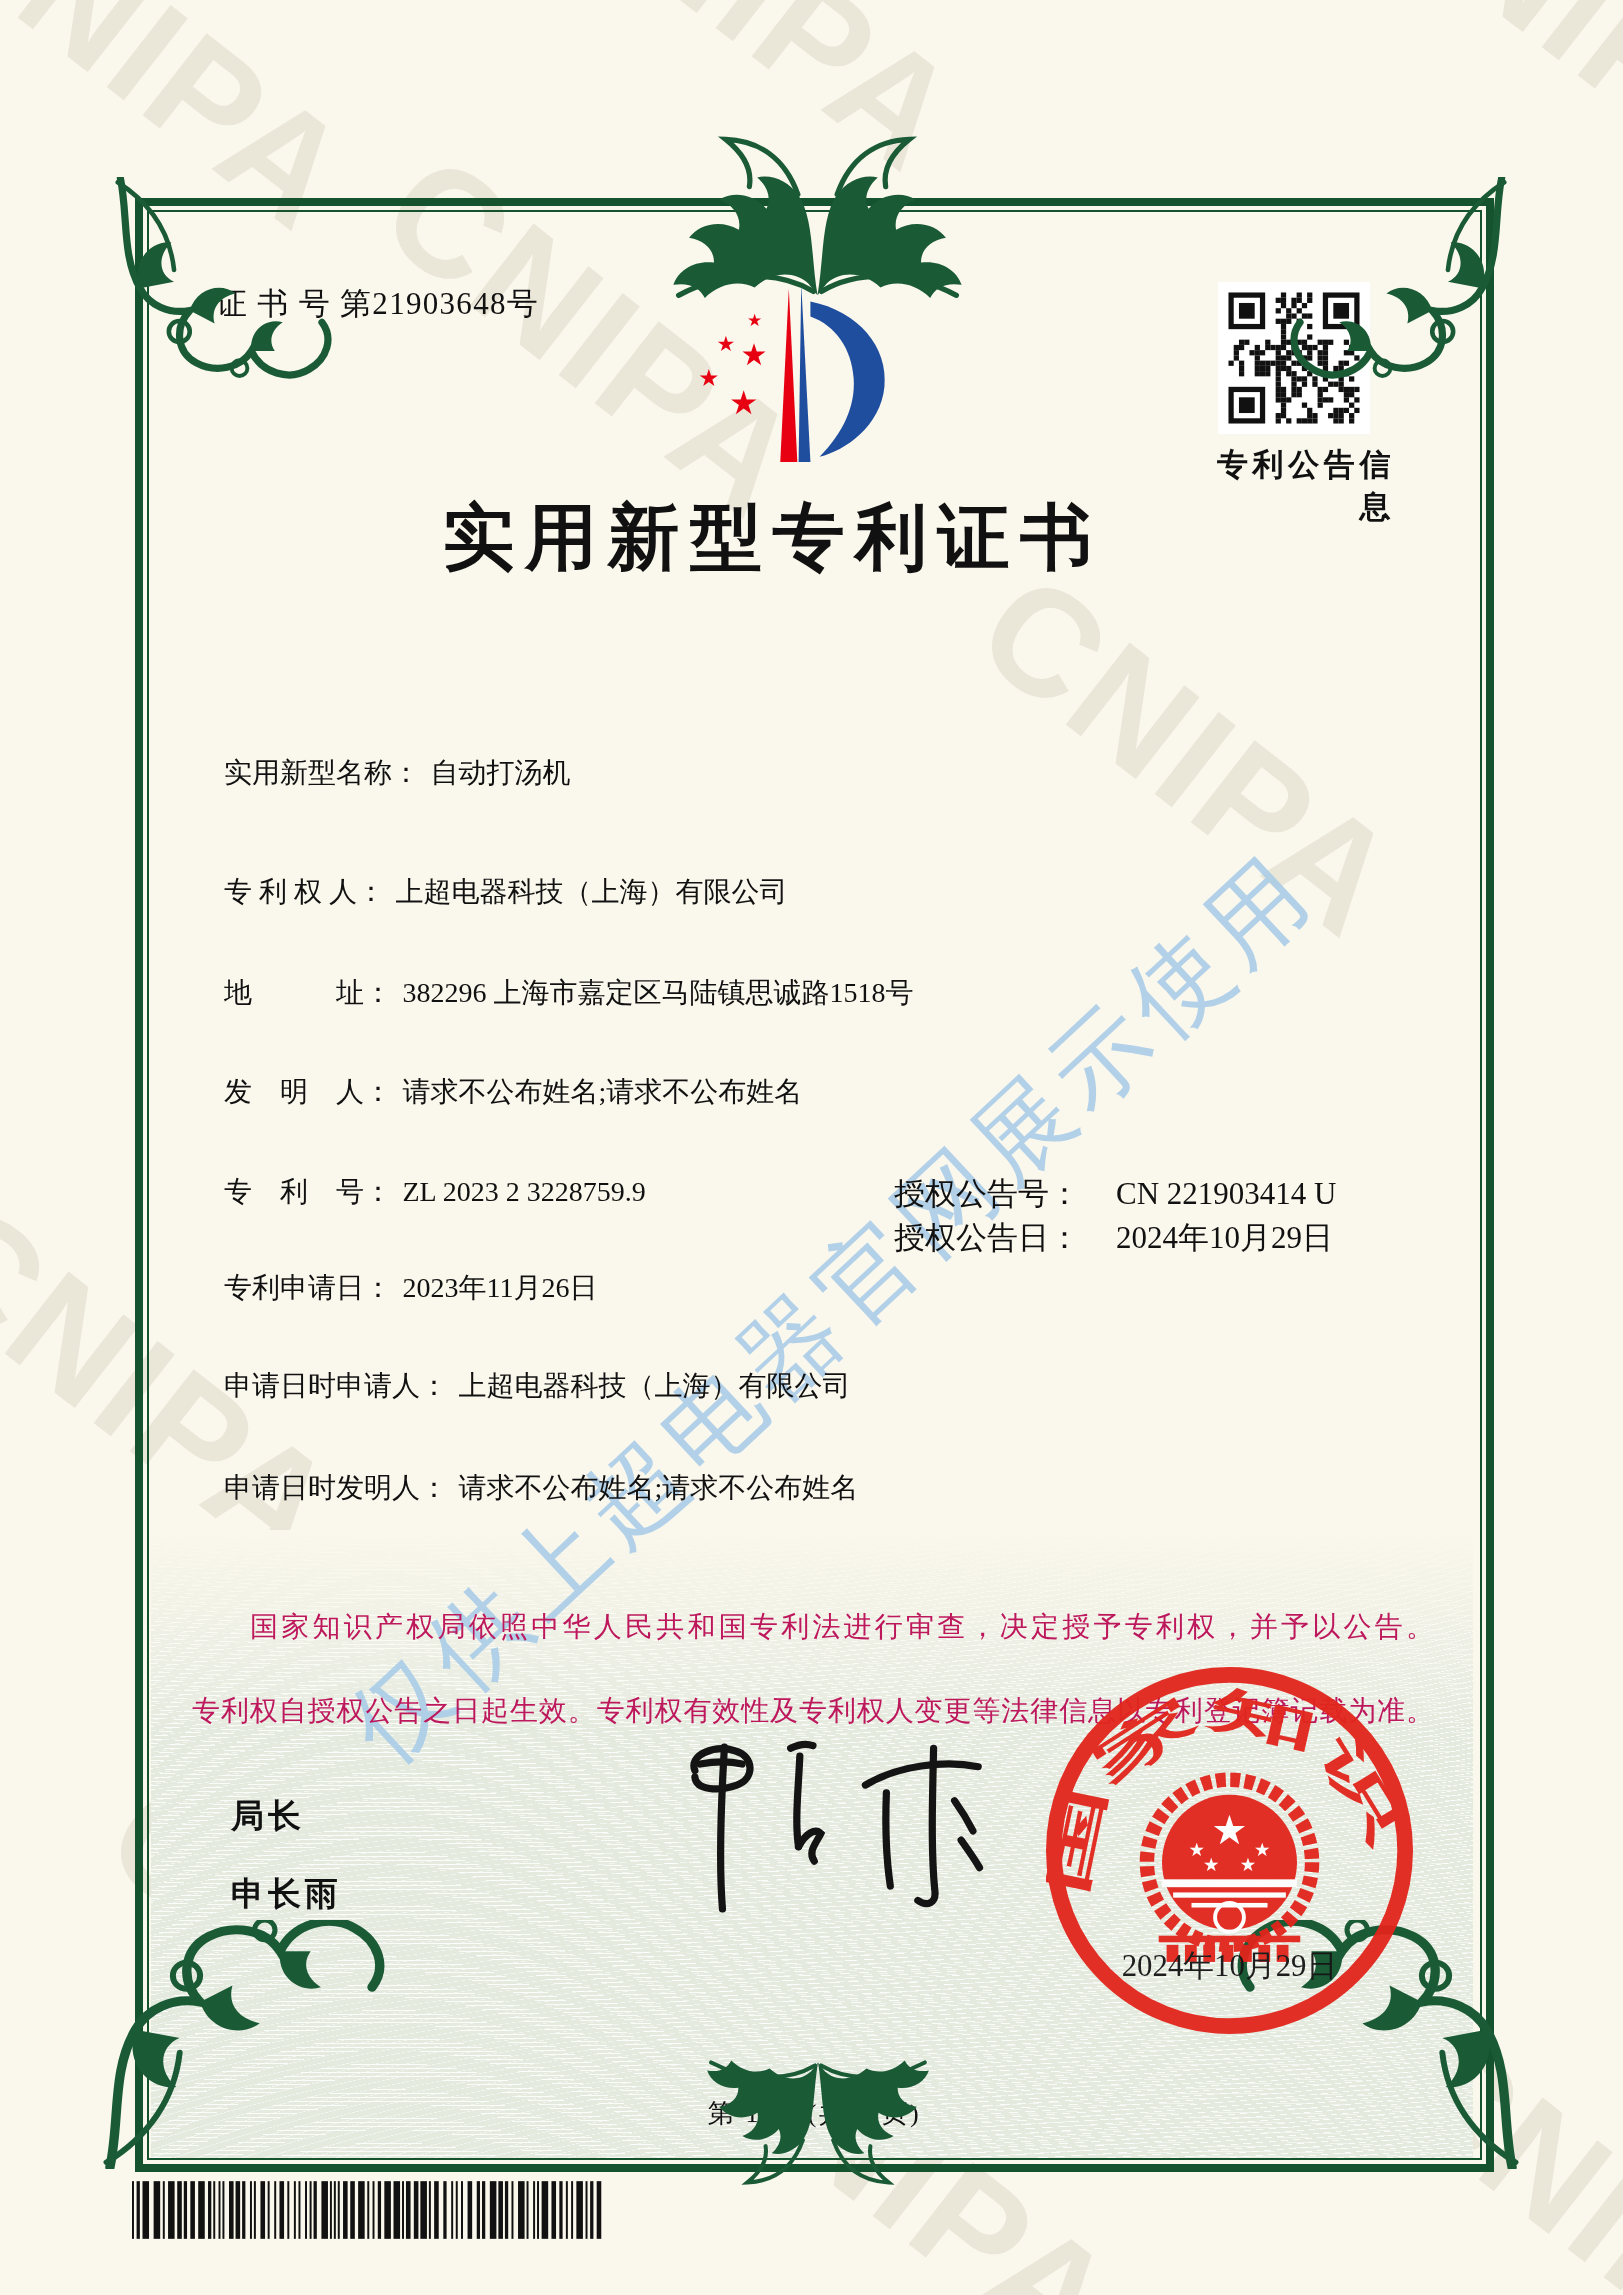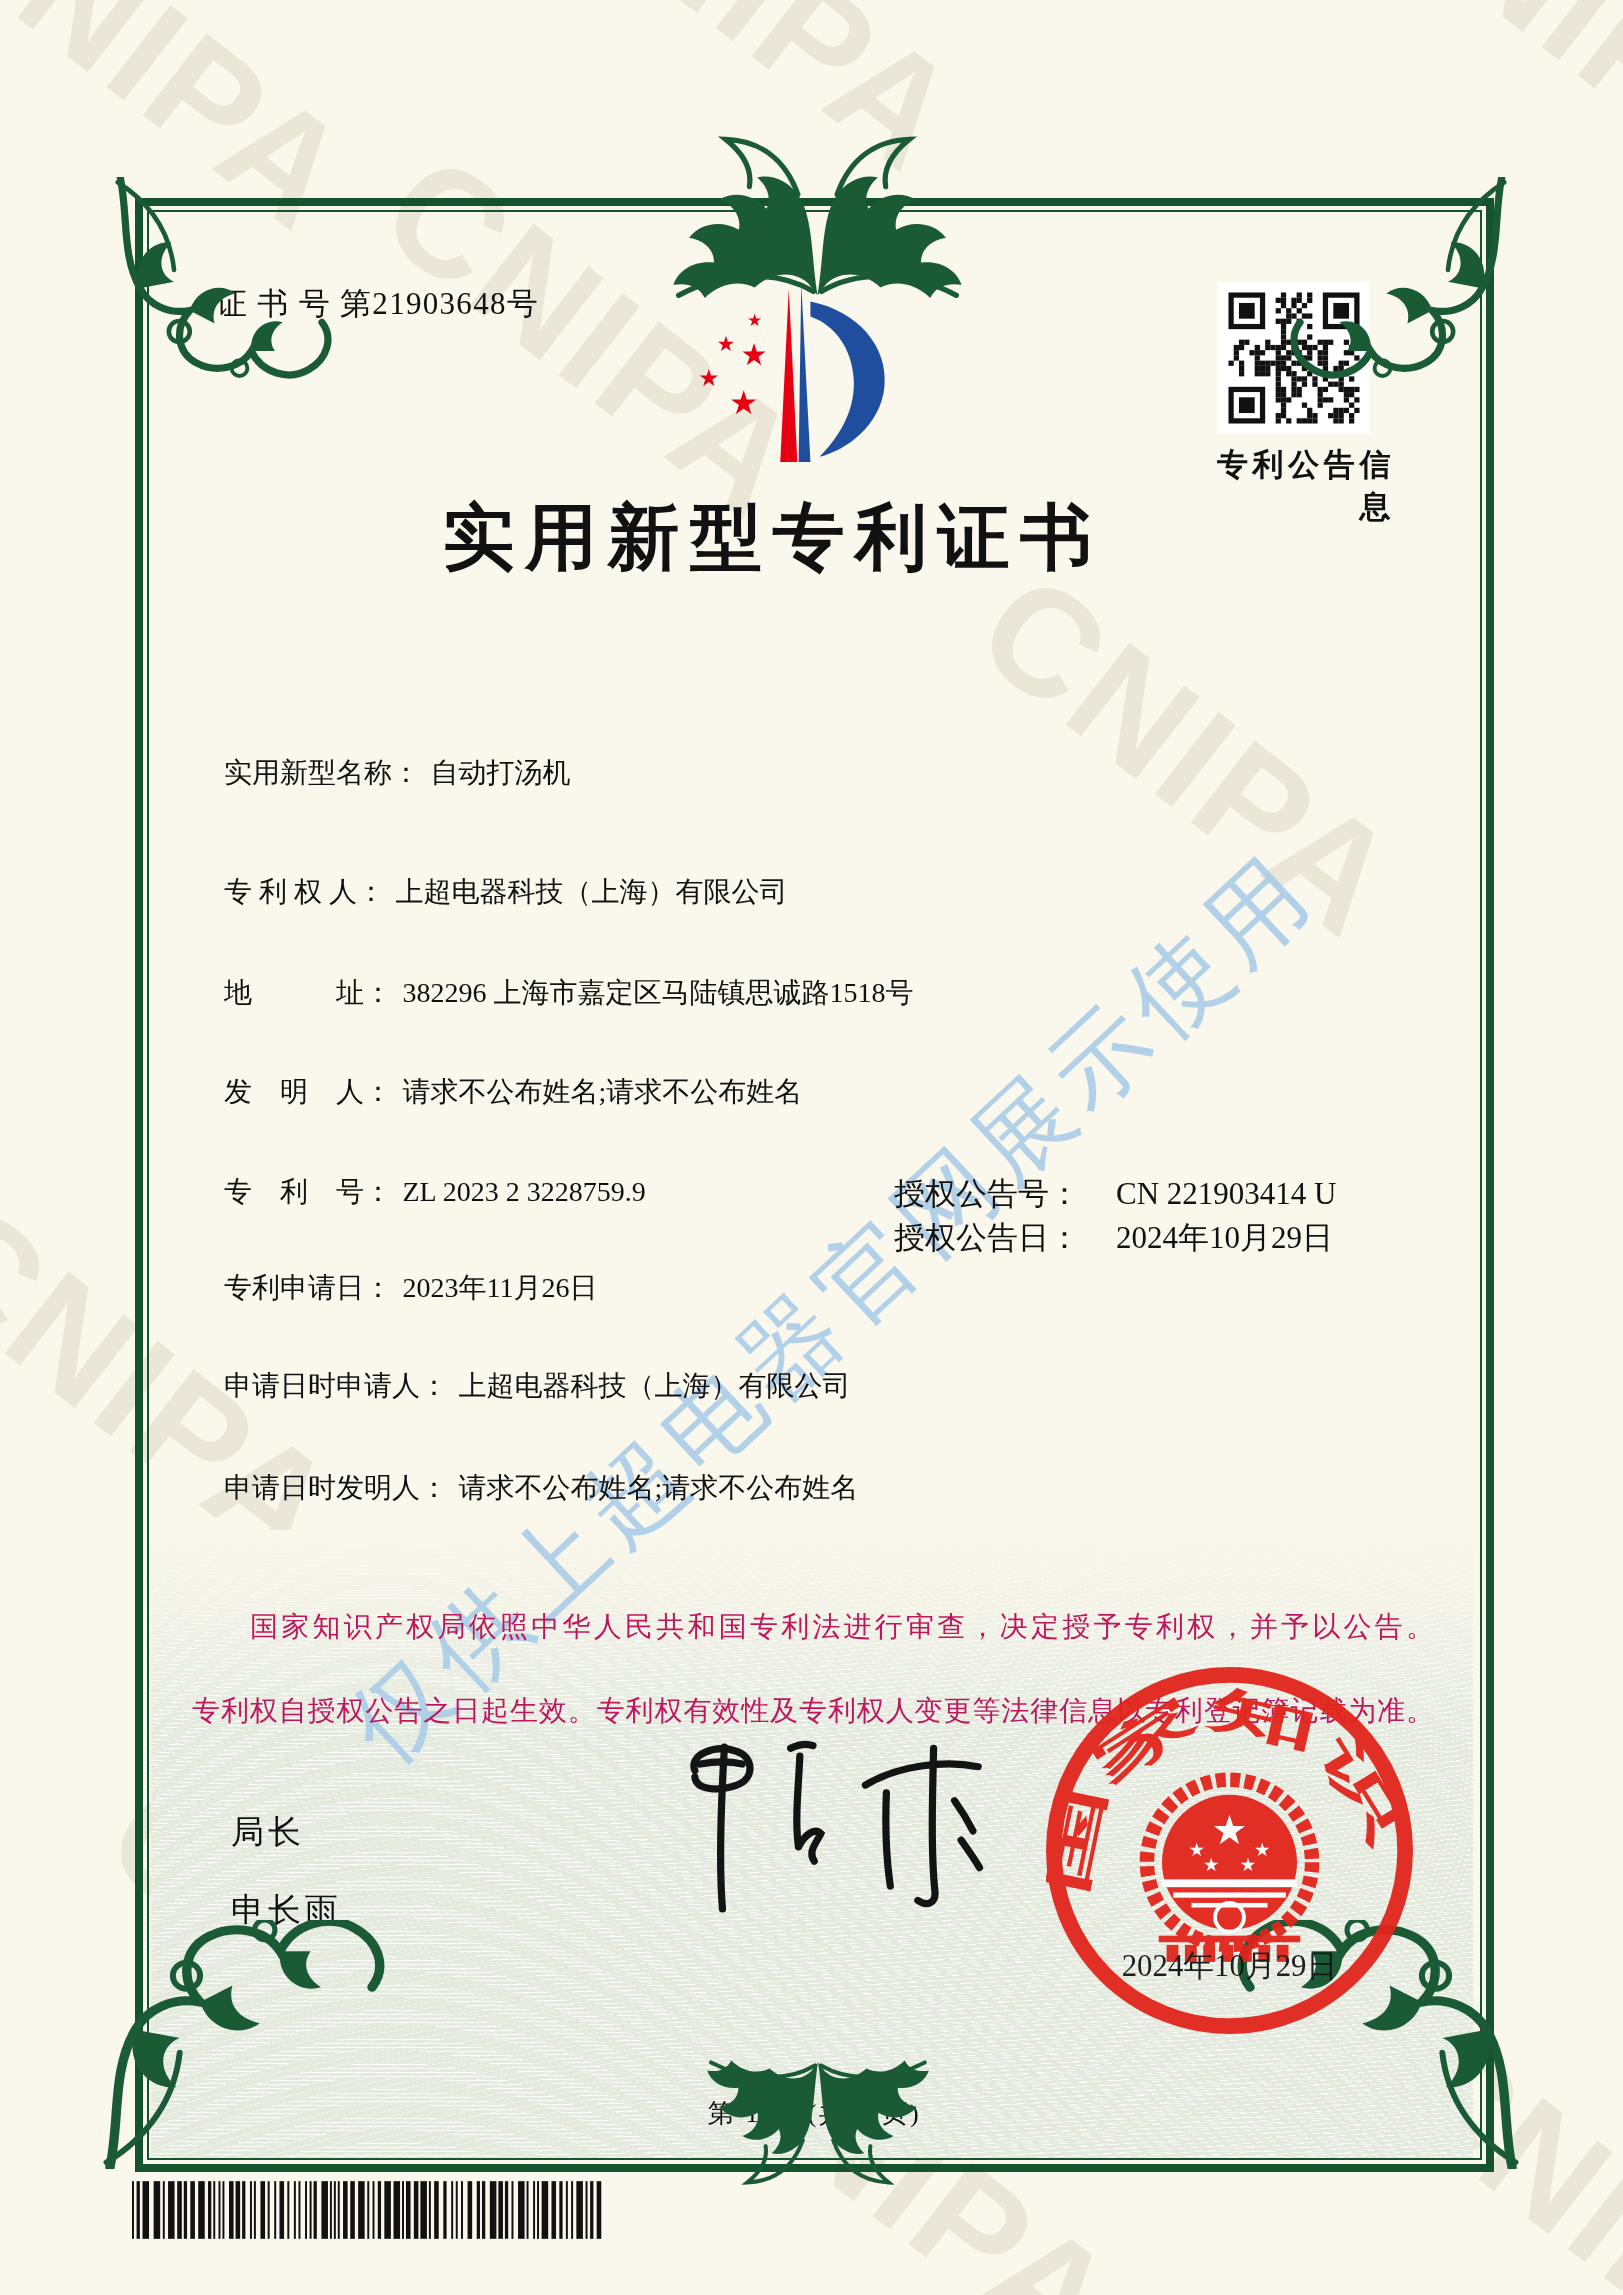--- a/index.html
+++ b/index.html
@@ -46,22 +46,22 @@
   .rrow{position:absolute;z-index:3;left:894px;font-size:31px;white-space:nowrap;}
   .rrow .val{margin-left:36px;}
 
   
   .statement{position:absolute;z-index:3;left:192px;top:1585px;width:1242px;font-size:28px;
              line-height:84px;color:#be185d;}
   .statement .l1{text-indent:58px;text-align:justify;text-align-last:justify;}
   .statement .l2{text-align:justify;text-align-last:justify;}
 
   
-  .sig-label{position:absolute;z-index:3;left:231px;font-size:33px;font-weight:400;
-             font-family:"Liberation Sans",sans-serif;letter-spacing:3.9px;margin-top:16px;}
+  .sig-label{position:absolute;z-index:3;left:231px;font-size:33px;font-weight:700;
+             font-family:"Liberation Sans",sans-serif;letter-spacing:3.9px;}
   .sig-svg{position:absolute;z-index:3;left:590px;top:1722px;}
 
   
   .seal{position:absolute;z-index:6;left:1046px;top:1667px;width:367px;height:367px;opacity:.95;}
 
   
   .page-footer{position:absolute;z-index:3;left:135px;top:2096px;width:1359px;text-align:center;
                font-size:26px;letter-spacing:2.6px;}
   .barcode{position:absolute;z-index:5;left:132px;top:2181px;}
 </style>

